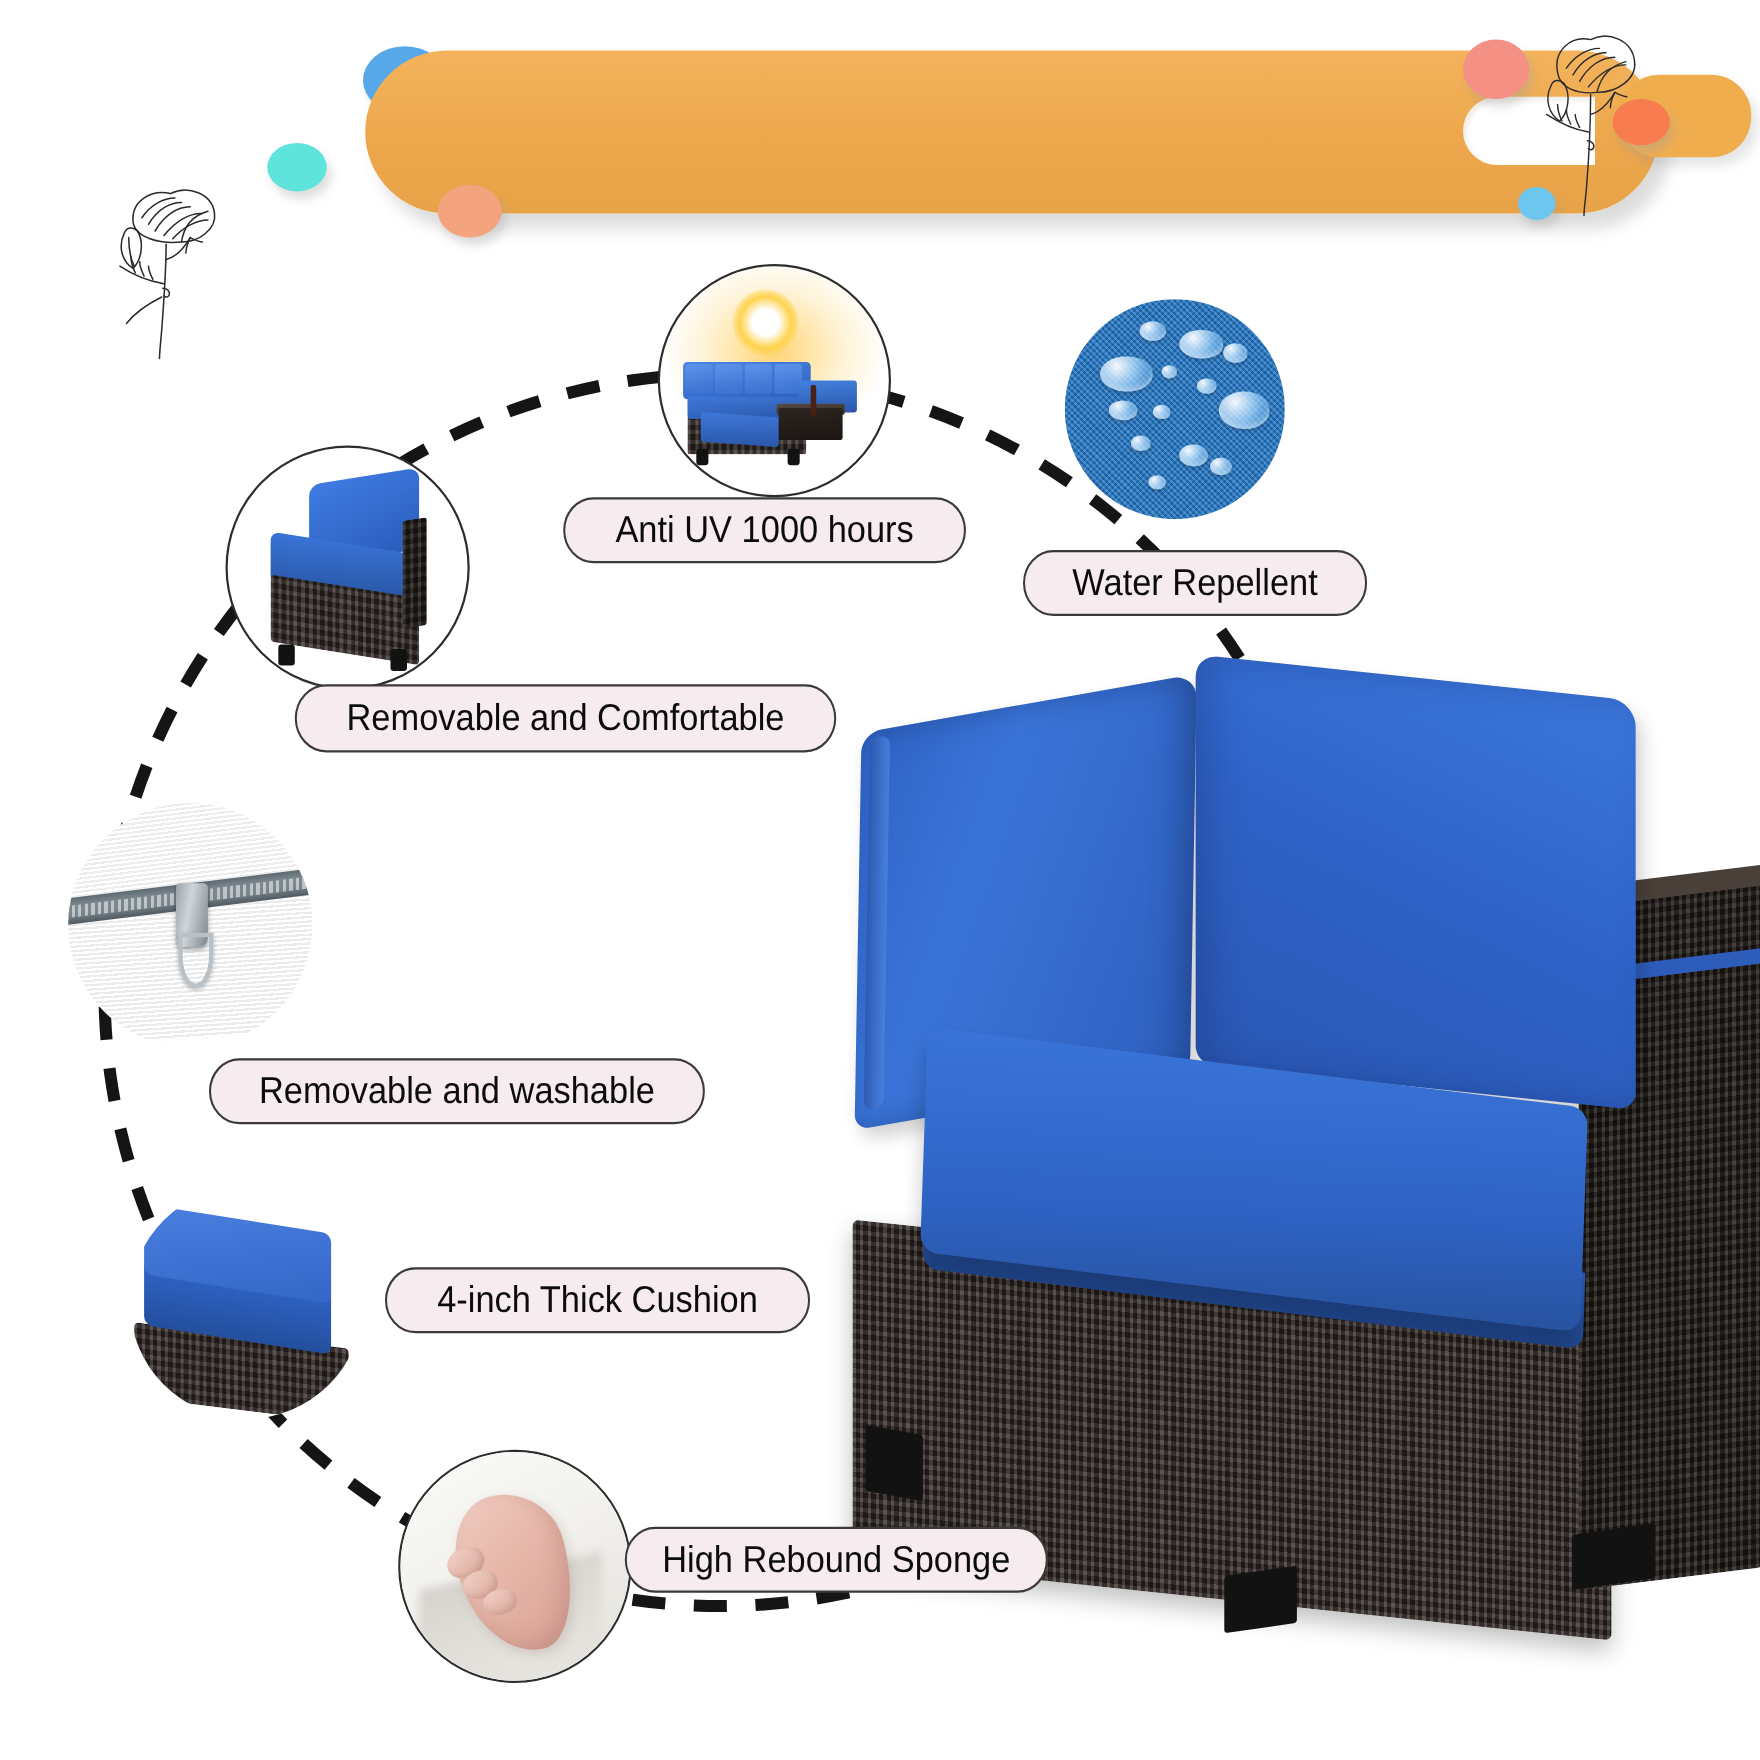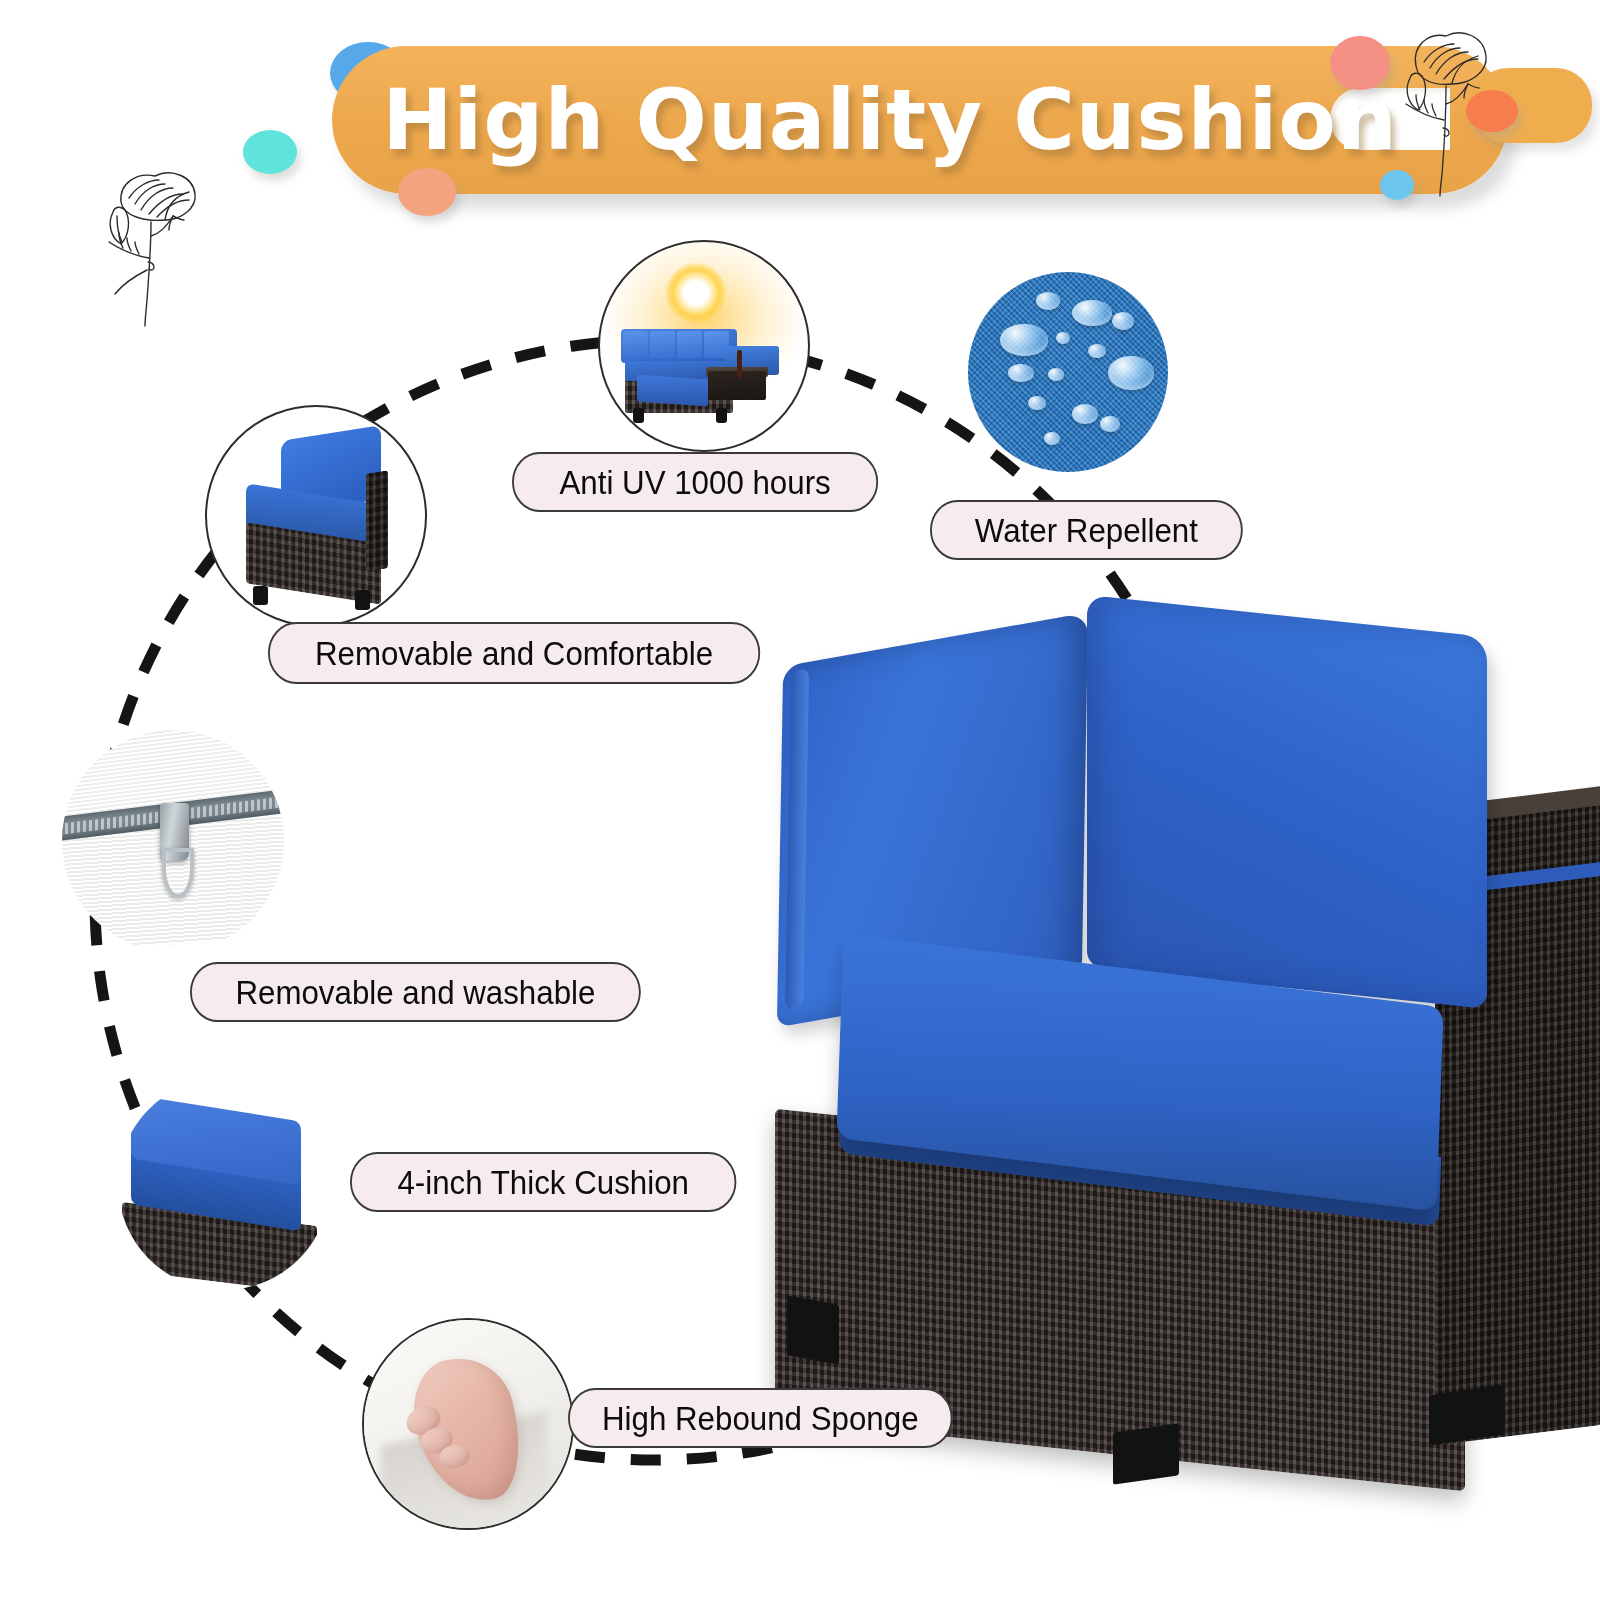--- a/index.html
+++ b/index.html
@@ -240,21 +240,20 @@
     <div class="foot" style="left:378px;top:828px;width:66px;height:52px;transform:skewY(-8deg);"></div>
     <div class="foot" style="left:694px;top:790px;width:76px;height:50px;transform:skewY(-8deg);"></div>
   </div>
 
   <div class="banner-wrap">
     <div class="dot" style="left:330px;top:42px;width:76px;height:62px;background:#57a8e8;"></div>
     <div class="dot" style="left:243px;top:130px;width:54px;height:44px;background:#5fe4dc;"></div>
     <div class="banner-bar"></div>
     <div class="banner-chip"></div>
     <div class="banner-notch"></div>
-    <div class="banner-title">High Quality Cushion</div>
     <div class="dot" style="left:398px;top:168px;width:58px;height:48px;background:#f3a37e;"></div>
     <div class="dot" style="left:1330px;top:36px;width:60px;height:54px;background:#f49084;"></div>
     <div class="dot" style="left:1466px;top:90px;width:52px;height:42px;background:#f77d4e;"></div>
     <div class="dot" style="left:1380px;top:170px;width:34px;height:30px;background:#6cc6ee;"></div>
   </div>
 
   <svg class="flower" style="left:85px;top:150px;" width="160" height="180" viewBox="0 0 160 180">
     <g fill="none" stroke="#2b2b2b" stroke-width="1.4" stroke-linecap="round">
       <path d="M36 52 C34 33 52 22 70 26 C86 18 108 26 110 44 C112 58 96 70 80 70 C60 72 38 66 36 52Z"></path>
       <path d="M44 48 C52 36 64 30 74 30"></path>

